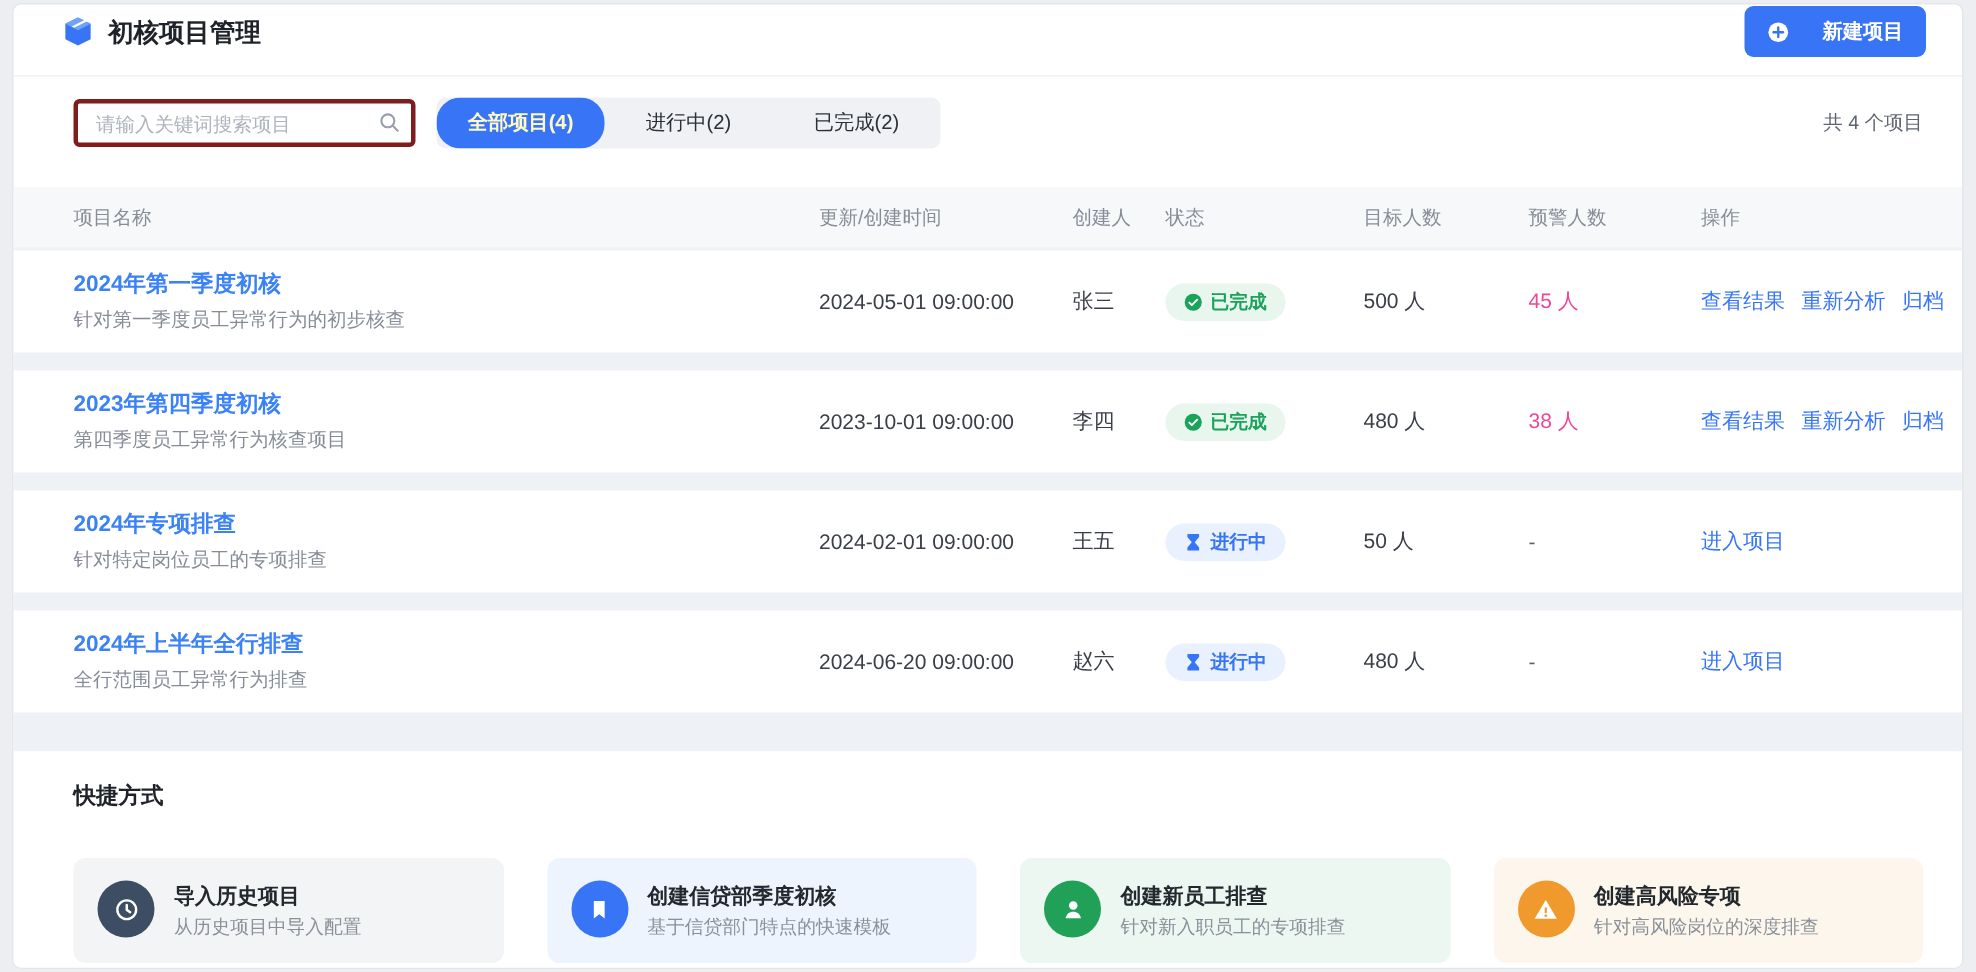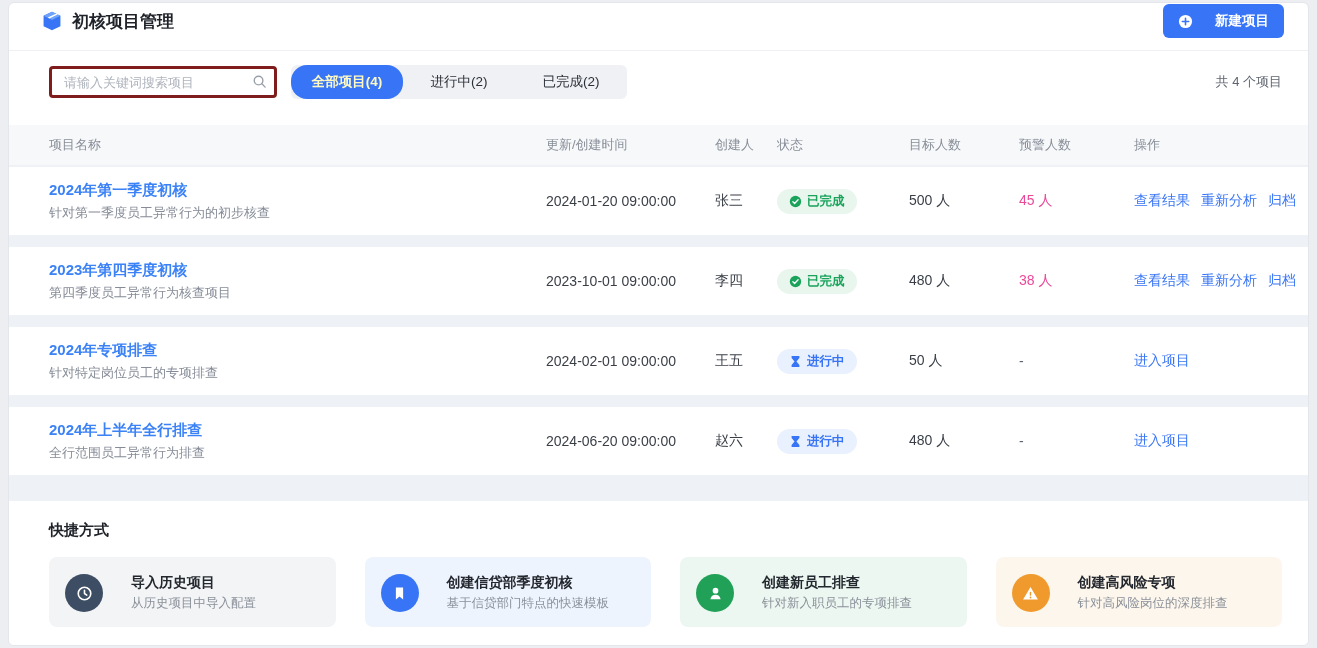--- a/index.html
+++ b/index.html
@@ -70,24 +70,24 @@
   }
   .badge svg { width:13px; height:13px; }
   .badge.done { background:#e8f6ee; color:#1ba35c; }
   .badge.progress { background:#e9f1fe; color:#3875f6; }
   .warn-red { color:#ec4899; }
   .warn-muted { color:#5f6570; }
   .actions { display:flex; gap:11px; }
   .actions a { color:#3875f6; font-size:14px; text-decoration:none; cursor:pointer; white-space:nowrap; }
   
   .shortcuts { padding:20px 26px 24px 40px; background:#fff; }
-  .sc-heading { font-size:15px; font-weight:bold; color:#1f2329; margin-bottom:17px; }
+  .sc-heading { font-size:15px; font-weight:bold; color:#1f2329; margin-bottom:32px; }
   .sc-grid { display:grid; grid-template-columns:repeat(4,1fr); gap:29px; }
   .sc-card {
-    display:flex; align-items:flex-end; gap:28px; padding:15px 16px;
+    display:flex; align-items:flex-start; gap:13px; padding:15px 16px;
     border-radius:8px; cursor:pointer;
   }
   .sc-icon {
     width:38px; height:38px; border-radius:50%; flex:0 0 38px;
     display:flex; align-items:center; justify-content:center;
   }
   .sc-icon svg { width:19px; height:19px; }
   .sc-title { font-size:14px; font-weight:bold; color:#23272e; line-height:20px; }
   .sc-desc { font-size:12.5px; color:#8a9099; line-height:18px; margin-top:2px; }
 </style>
@@ -145,21 +145,21 @@
       <span>目标人数</span>
       <span>预警人数</span>
       <span>操作</span>
     </div>
 
     <div class="trow tbody-row">
       <div class="cell-name">
         <div class="pname">2024年第一季度初核</div>
         <div class="pdesc">针对第一季度员工异常行为的初步核查</div>
       </div>
-      <span class="cell">2024-01-20  09:00:00</span>
+      <span class="cell">2024-05-01  09:00:00</span>
       <span class="cell">张三</span>
       <span>
         <span class="badge done">
           <svg viewBox="0 0 16 16">
               <circle cx="8" cy="8" r="7" fill="#1ba35c"></circle>
               <path d="M4.8 8.3l2.1 2.1 4.3-4.5" stroke="#fff" stroke-width="1.6" fill="none" stroke-linecap="round" stroke-linejoin="round"></path>
             </svg>
           <span>已完成</span>
         </span>
       </span>

